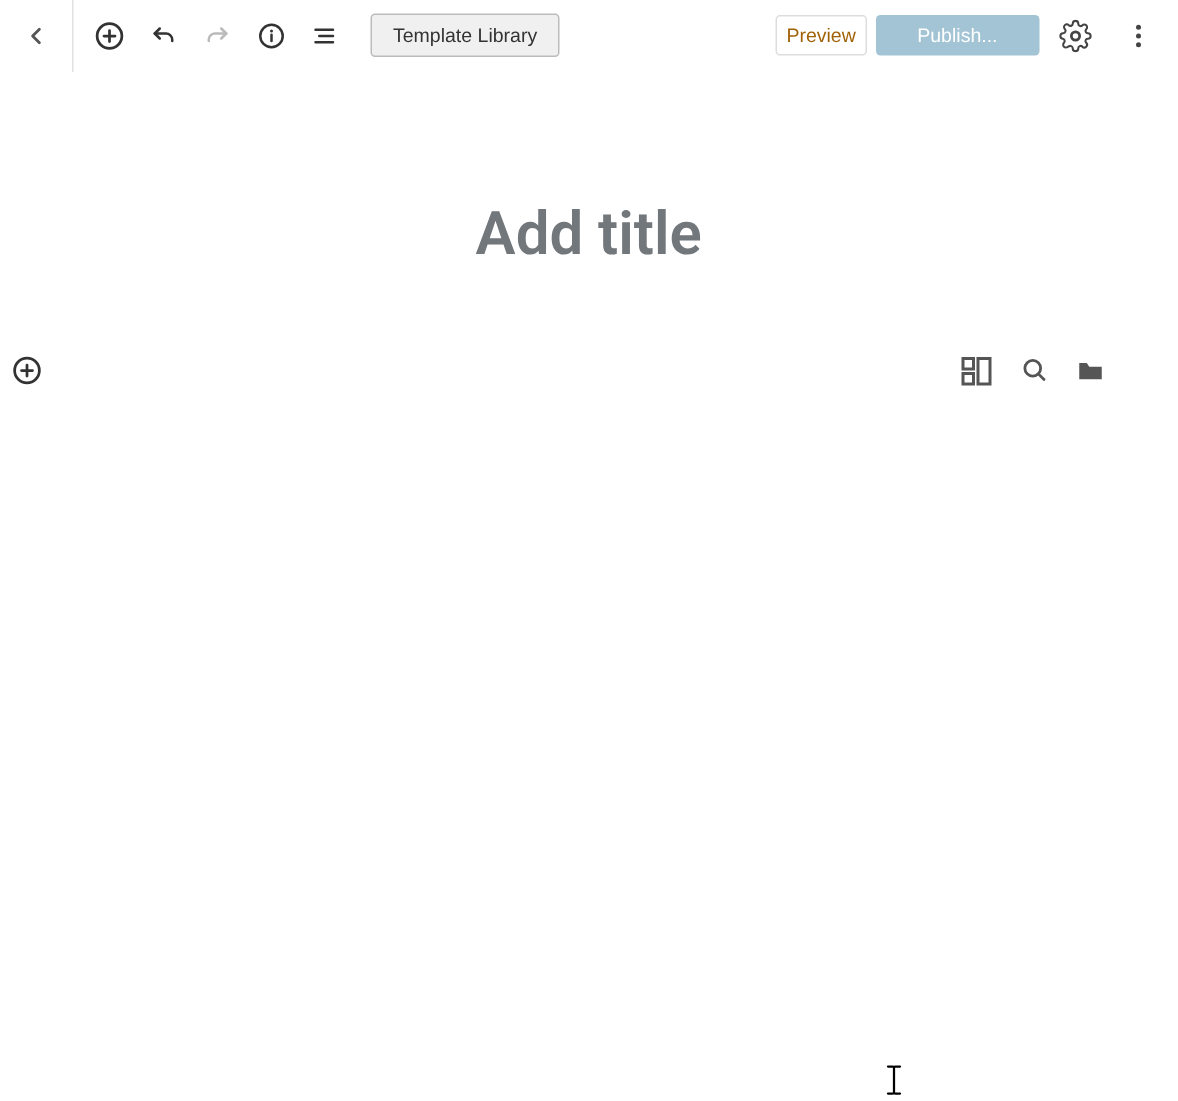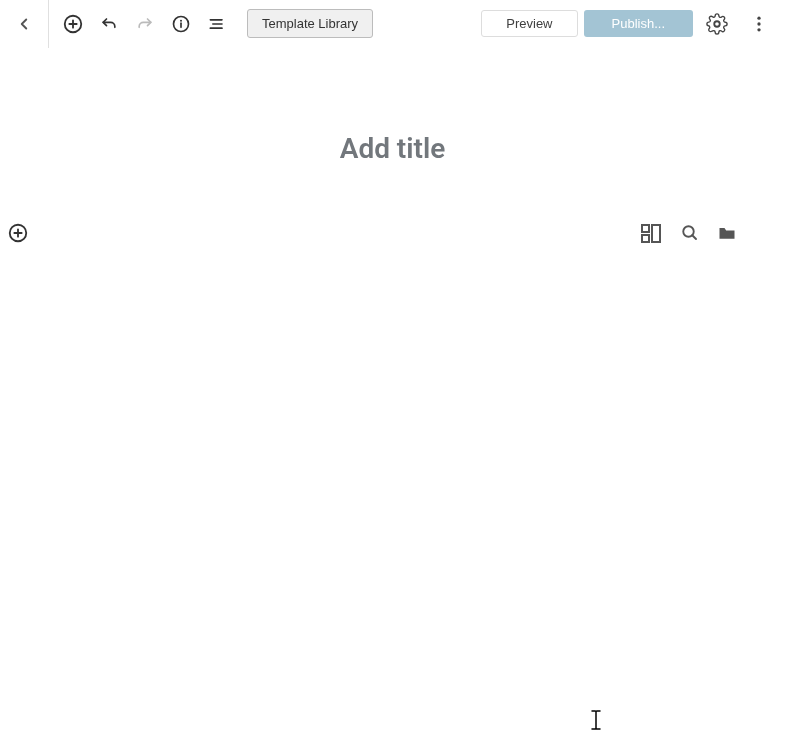--- a/index.html
+++ b/index.html
@@ -62,26 +62,26 @@
       color: #333;
       cursor: pointer;
     }
     .toolbar-right {
       margin-left: auto;
       display: flex;
       align-items: center;
       gap: 6px;
     }
     .preview-btn {
-      padding: 5px 24px;
+      padding: 5px 6px;
       background: #fff;
       border: 1px solid #ddd;
       border-radius: 3px;
       font-size: 13px;
-      color: #404040;
+      color: #a16207;
       cursor: default;
     }
     .publish-btn {
       padding: 6px 28px;
       background: #a3c4d4;
       border: none;
       border-radius: 3px;
       font-size: 13px;
       color: #fff;
       cursor: default;
@@ -93,21 +93,21 @@
       align-items: center;
       justify-content: center;
       cursor: pointer;
       color: #444;
     }
     .title-area {
       text-align: center;
       margin-top: 84px;
     }
     .title-placeholder {
-      font-size: 28px;
+      font-size: 40px;
       font-weight: 600;
       color: #72777c;
       text-align: center;
     }
     .mid-toolbar {
       display: flex;
       align-items: center;
       margin-top: 54px;
       padding: 0 48px 0 4px;
     }

